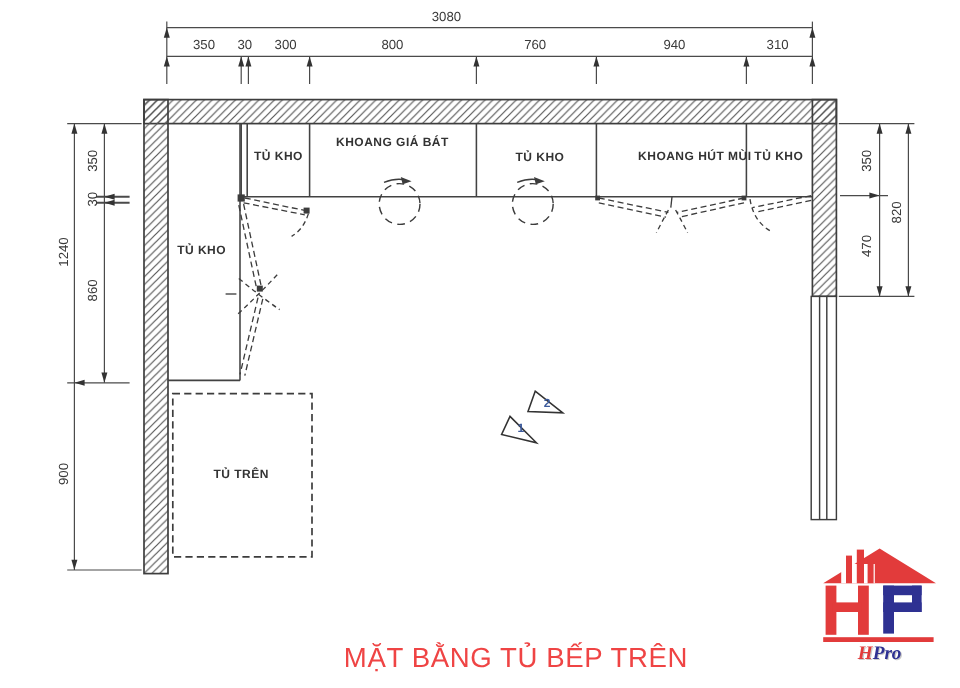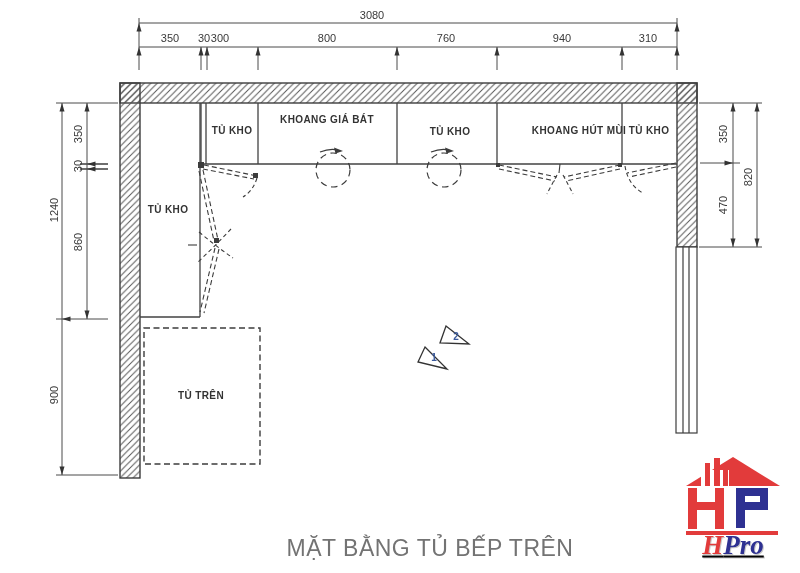--- a/index.html
+++ b/index.html
@@ -5,24 +5,24 @@
   html,body{margin:0;padding:0;background:#fff;}
   .canvas{position:relative;width:800px;height:573px;background:#fff;overflow:hidden;
           font-family:"Liberation Sans", sans-serif;}
   .canvas svg{position:absolute;left:0;top:0;}
   .lbl{position:absolute;transform:translate(-50%,-50%);font-size:11px;color:#3a3a3a;
        white-space:nowrap;line-height:1;}
   .rot{transform:translate(-50%,-50%) rotate(-90deg);}
   .cab{font-size:10px;letter-spacing:.4px;color:#333;font-weight:bold;}
   .marker{font-size:10px;font-weight:700;color:#3b5a9c;}
   .title{position:absolute;transform:translate(-50%,-50%);font-size:23px;letter-spacing:.5px;
-         color:#737373;white-space:nowrap;}
+         color:#ef4444;white-space:nowrap;}
   .logo-text{position:absolute;transform:translate(-50%,-50%);
              font-family:"Liberation Serif", serif;font-style:italic;font-weight:700;
-             font-size:27px;white-space:nowrap;text-shadow:1px 1px 0 #c9c9c9;text-decoration:underline;}
+             font-size:16px;white-space:nowrap;text-shadow:1px 1px 0 #c9c9c9;}
   .logo-h{color:#e23b3b;}
   .logo-pro{color:#2e3192;}
 </style>
 </head>
 <body>
 
 <div class="canvas">
 
   <svg width="800" height="573" viewBox="0 0 800 573">
     <defs>
@@ -184,21 +184,21 @@
       <rect x="736" y="488" width="32" height="8" fill="#2e3192"></rect>
       <rect x="760" y="488" width="8" height="22" fill="#2e3192"></rect>
       <rect x="736" y="502" width="32" height="8" fill="#2e3192"></rect>
       <rect x="686" y="531" width="92" height="4" fill="#e23b3b"></rect>
     </g>
   </svg>
 
   <span class="lbl" style="left:372px;top:15px">3080</span>
   <span class="lbl" style="left:170px;top:38px">350</span>
   <span class="lbl" style="left:204px;top:38px">30</span>
-  <span class="lbl" style="left:220px;top:38px">300</span>
+  <span class="lbl" style="left:238px;top:38px">300</span>
   <span class="lbl" style="left:327px;top:38px">800</span>
   <span class="lbl" style="left:446px;top:38px">760</span>
   <span class="lbl" style="left:562px;top:38px">940</span>
   <span class="lbl" style="left:648px;top:38px">310</span>
 
   <span class="lbl rot" style="left:78px;top:134px">350</span>
   <span class="lbl rot" style="left:78px;top:166px">30</span>
   <span class="lbl rot" style="left:78px;top:242px">860</span>
   <span class="lbl rot" style="left:54px;top:210px">1240</span>
   <span class="lbl rot" style="left:54px;top:395px">900</span>

